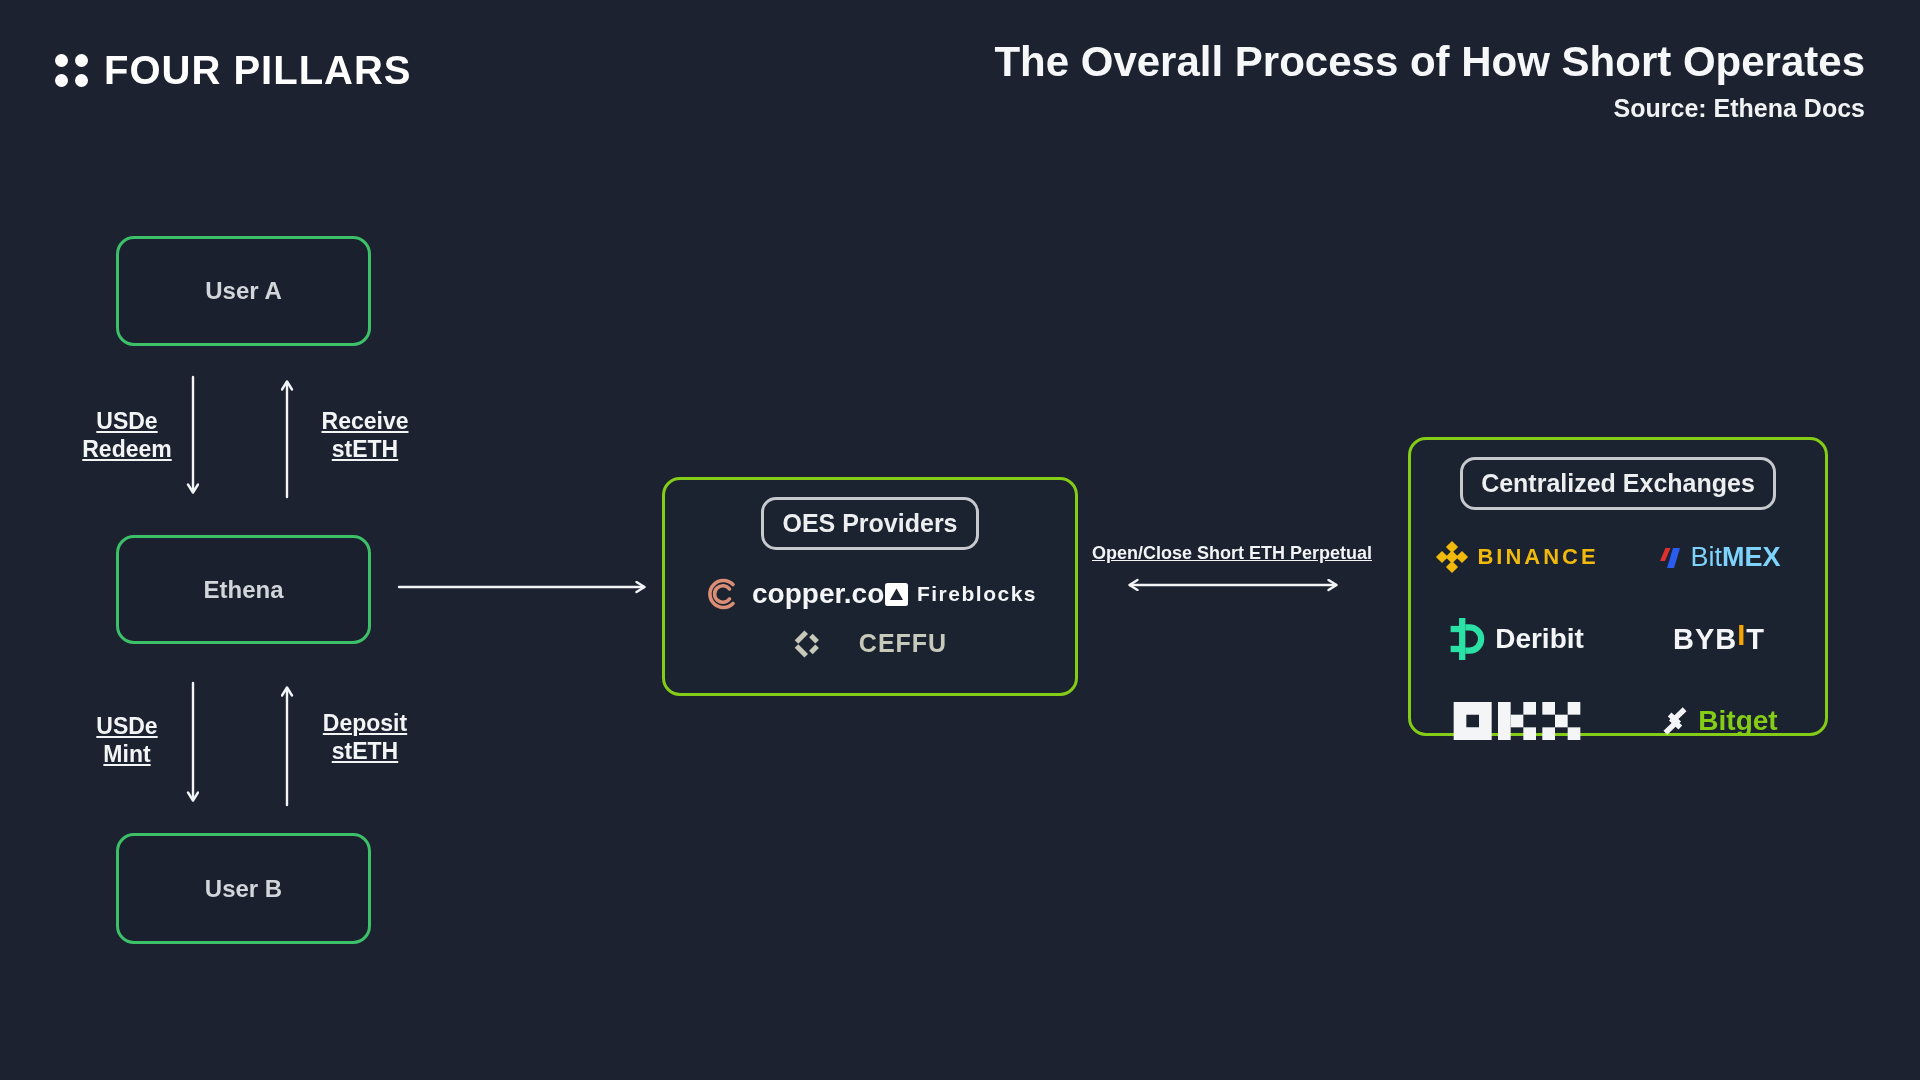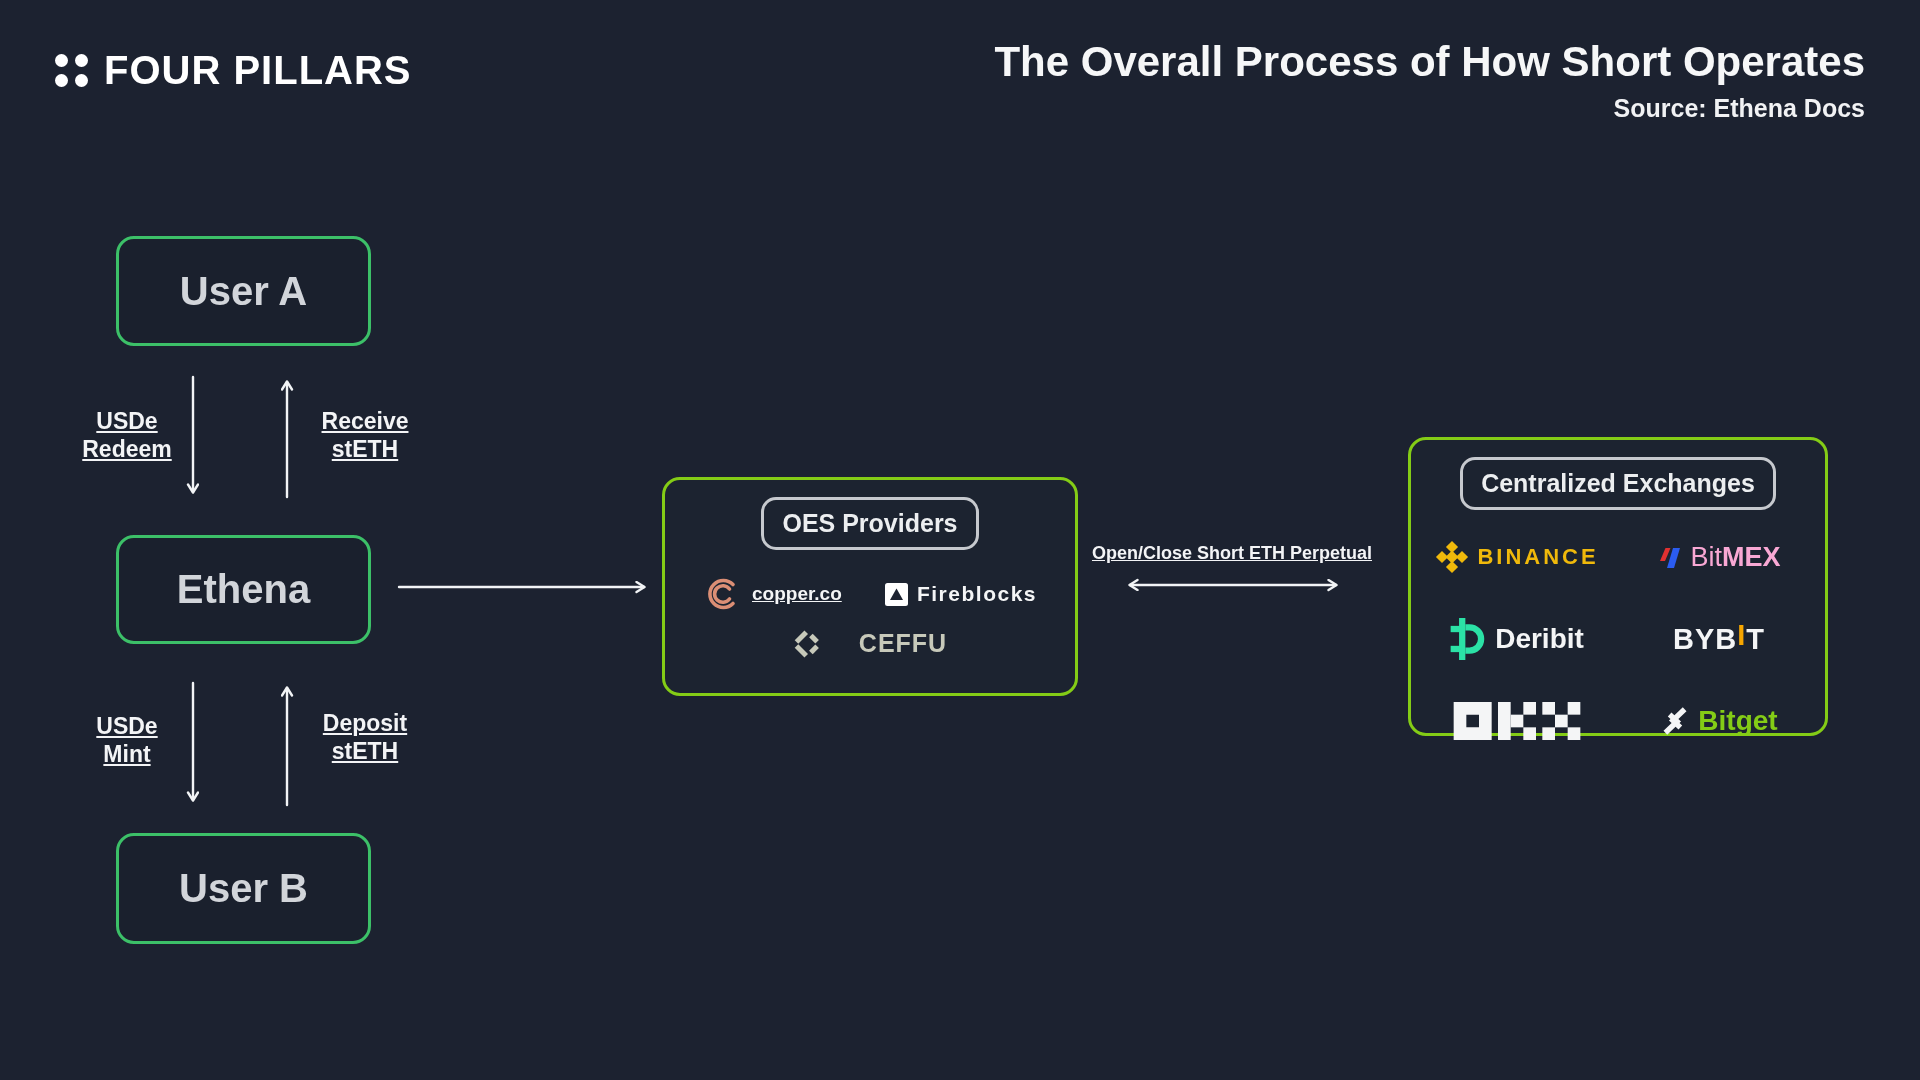--- a/index.html
+++ b/index.html
@@ -15,21 +15,21 @@
   .dots span{width:13px;height:13px;border-radius:50%;background:#FFFFFF;display:block;}
   .brand-text{font-size:40px;font-weight:bold;letter-spacing:1px;color:#FFFFFF;}
   .titleblock{position:absolute;right:55px;top:38px;text-align:right;}
   .title{font-size:42px;font-weight:bold;color:#F6F7F8;}
   .source{font-size:25px;font-weight:bold;margin-top:8px;color:#F1F2F4;}
 
   
   .node{
     position:absolute;display:flex;align-items:center;justify-content:center;
     border:3px solid #3CC068;border-radius:18px;background:#1A202D;
-    font-size:40px;font-weight:bold;color:#D2D5DA;
+    font-size:24px;font-weight:bold;color:#D2D5DA;
   }
   .node.user-a{left:116px;top:236px;width:249px;height:104px;}
   .node.ethena{left:116px;top:535px;width:249px;height:103px;}
   .node.user-b{left:116px;top:833px;width:249px;height:105px;}
 
   
   .flow-label{
     position:absolute;font-size:23px;font-weight:bold;color:#F3F4F6;
     text-align:center;white-space:pre-line;line-height:28px;text-decoration:underline;
   }
@@ -51,32 +51,32 @@
   .panel.cex{left:1408px;top:437px;width:414px;height:293px;}
   .pill{
     border:3px solid #C6C9CE;border-radius:15px;padding:9px 18px;
     font-size:25px;font-weight:bold;color:#ECEEF0;margin-top:17px;
   }
   .prov-row{
     width:100%;display:flex;justify-content:space-between;
     padding:0 38px;box-sizing:border-box;margin-top:24px;align-items:center;
   }
   .logo{display:flex;align-items:center;gap:9px;}
-  .copper-text{font-size:19px;font-weight:600;color:#F4F5F6;text-decoration:underline;}
+  .copper-text{font-size:28px;font-weight:600;color:#F4F5F6;}
   .fireblocks-text{font-size:21px;font-weight:bold;letter-spacing:1.5px;color:#F4F5F6;}
   .ceffu{margin-top:15px;gap:38px;}
   .ceffu-text{font-size:25px;font-weight:bold;letter-spacing:1px;color:#C7C9BA;}
 
   .cex-grid{
     display:grid;grid-template-columns:1fr 1fr;row-gap:21px;column-gap:10px;
     margin-top:25px;width:100%;padding:0 24px;box-sizing:border-box;gap:38px;
   }
   .cex-cell{display:flex;align-items:center;justify-content:center;gap:8px;height:44px;}
   .binance-text{font-size:22px;font-weight:800;letter-spacing:3px;color:#F0B90B;}
-  .bitmex-text{font-size:27px;color:#f9a8d4;}
+  .bitmex-text{font-size:27px;color:#7dd3fc;}
   .bitmex-text .bold{font-weight:800;}
   .deribit-text{font-size:28px;font-weight:bold;color:#F4F5F6;}
   .bybit-text{font-size:29px;font-weight:800;color:#F4F5F6;letter-spacing:1px;}
   .bybit-i{color:#F7A600;display:inline-block;transform:translateY(-4px);}
   .bitget-text{font-size:28px;font-weight:700;color:#84cc16;}
 </style>
 </head>
 <body>
 
 <div class="canvas">

